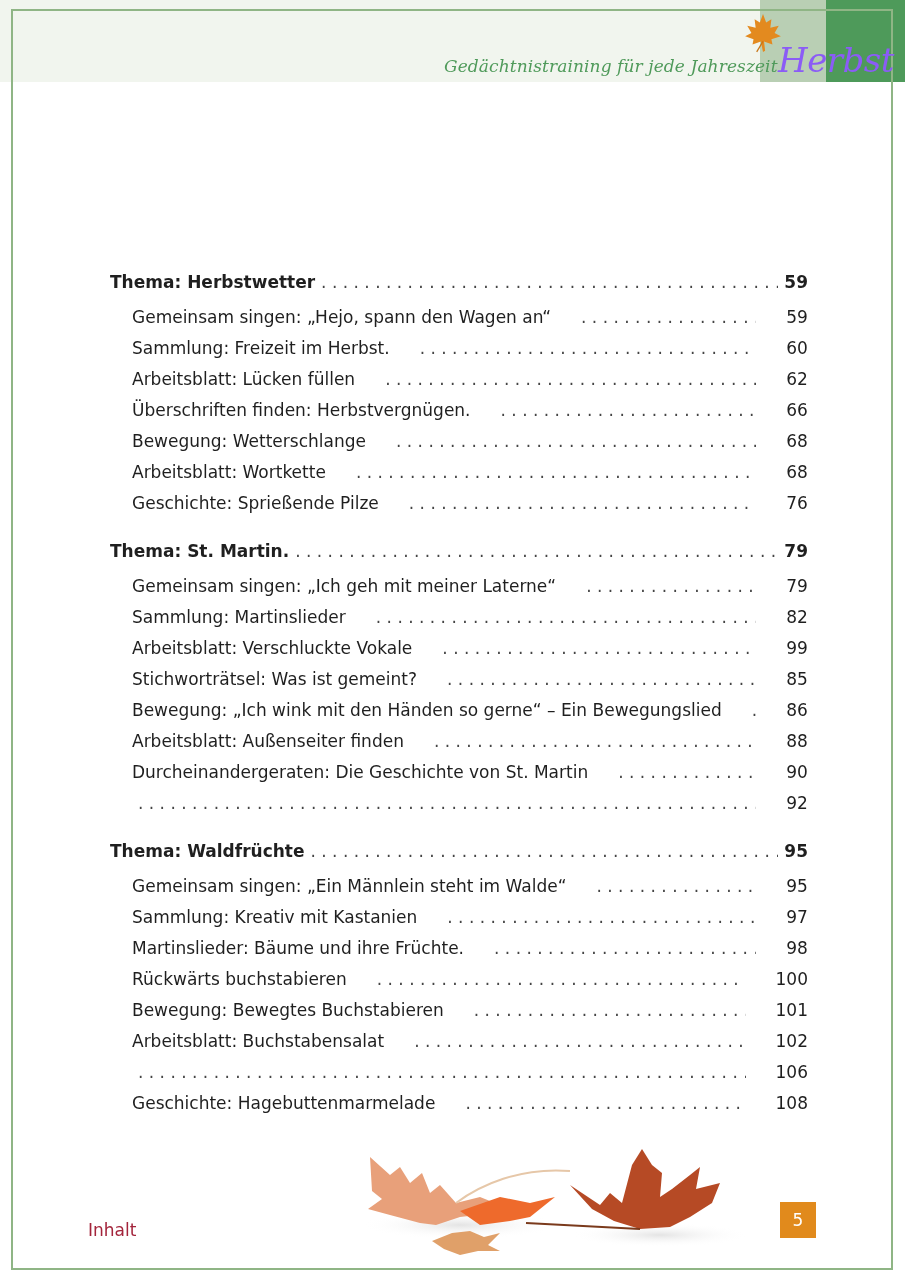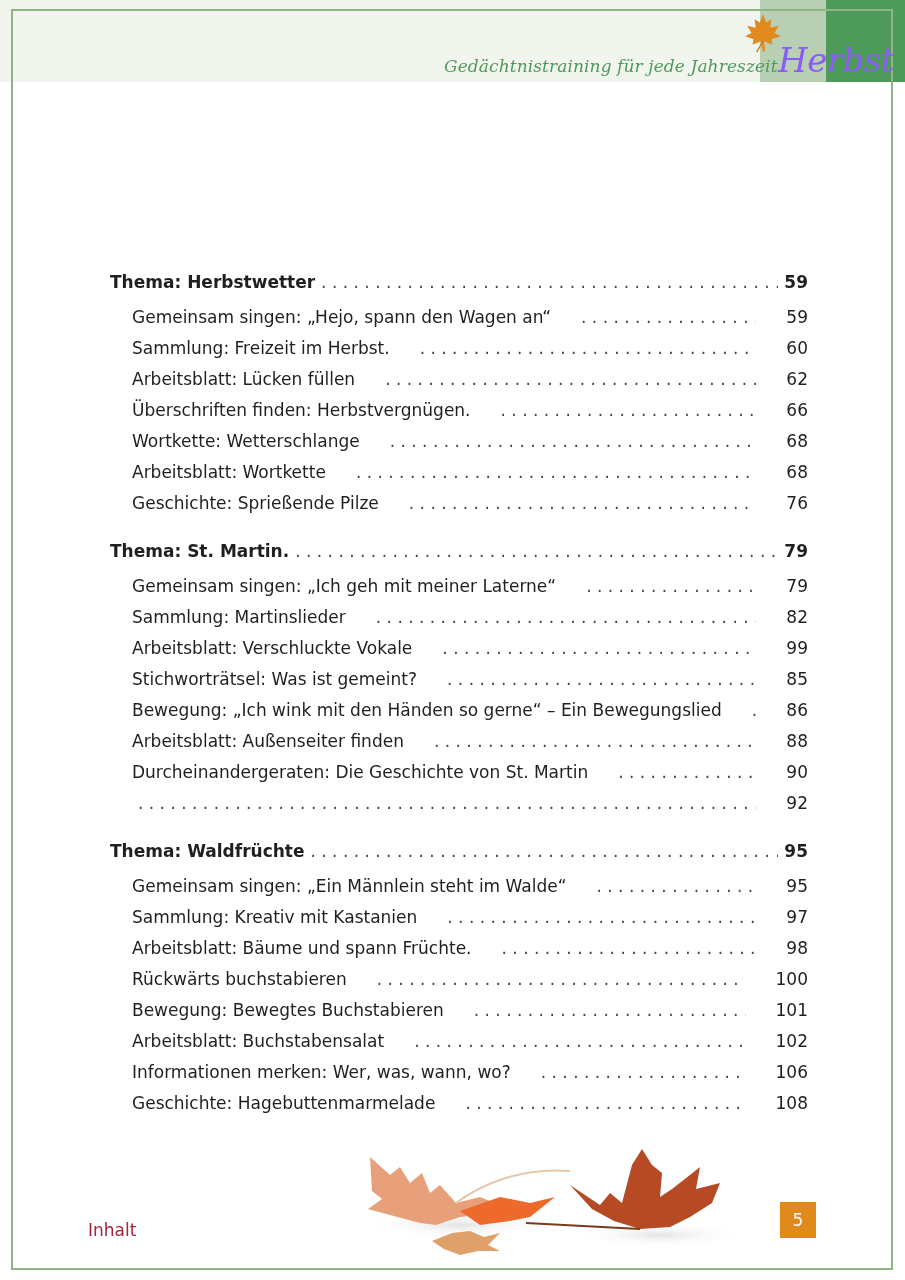--- a/index.html
+++ b/index.html
@@ -50,21 +50,21 @@
     .toc-row.sub { padding-left: 22px; gap: 24px; }
     .toc-title { flex: 0 0 auto; }
     .toc-dots {
       flex: 1 1 auto; overflow: hidden; margin: 0 6px;
       color: #444; letter-spacing: 4.2px; font-weight: normal;
     }
     .toc-dots::before {
       content: ". . . . . . . . . . . . . . . . . . . . . . . . . . . . . . . . . . . . . . . . . . . . . . . . . . . . . . . . . . . . . . . . . . . . . . . . . . . . . . . . . . . . . . . . . . . .";
       letter-spacing: 0;
     }
-    .toc-page { flex: 0 0 auto; min-width: 22px; text-align: right; }
+    .toc-page { flex: 0 0 auto; min-width: 22px; text-align: center; }
     .footer-label {
       position: absolute; left: 88px; top: 1220px;
       font-size: 17px; color: #a3243b; text-align: center;
     }
     .page-number {
       position: absolute; left: 780px; top: 1202px; width: 36px; height: 36px;
       background: #e18a1c; color: #ffffff; font-size: 17px;
       display: flex; align-items: center; justify-content: center;
     }
     .leaves {
@@ -109,21 +109,21 @@
         <span class="toc-title">Arbeitsblatt: Lücken füllen</span>
         <span class="toc-dots"></span>
         <span class="toc-page">62</span>
       </div>
     <div class="toc-row sub">
         <span class="toc-title">Überschriften finden: Herbstvergnügen.</span>
         <span class="toc-dots"></span>
         <span class="toc-page">66</span>
       </div>
     <div class="toc-row sub">
-        <span class="toc-title">Wortkette: Wetterschlange</span>
+        <span class="toc-title">Bewegung: Wetterschlange</span>
         <span class="toc-dots"></span>
         <span class="toc-page">68</span>
       </div>
     <div class="toc-row sub">
         <span class="toc-title">Arbeitsblatt: Wortkette</span>
         <span class="toc-dots"></span>
         <span class="toc-page">68</span>
       </div>
     <div class="toc-row sub">
         <span class="toc-title">Geschichte: Sprießende Pilze</span>
@@ -189,41 +189,40 @@
         <span class="toc-title">Gemeinsam singen: „Ein Männlein steht im Walde“</span>
         <span class="toc-dots"></span>
         <span class="toc-page">95</span>
       </div>
     <div class="toc-row sub">
         <span class="toc-title">Sammlung: Kreativ mit Kastanien</span>
         <span class="toc-dots"></span>
         <span class="toc-page">97</span>
       </div>
     <div class="toc-row sub">
-        <span class="toc-title">Arbeitsblatt: Bäume und spann Früchte.</span>
+        <span class="toc-title">Martinslieder: Bäume und ihre Früchte.</span>
         <span class="toc-dots"></span>
         <span class="toc-page">98</span>
       </div>
     <div class="toc-row sub">
         <span class="toc-title">Rückwärts buchstabieren</span>
         <span class="toc-dots"></span>
         <span class="toc-page">100</span>
       </div>
     <div class="toc-row sub">
         <span class="toc-title">Bewegung: Bewegtes Buchstabieren</span>
         <span class="toc-dots"></span>
         <span class="toc-page">101</span>
       </div>
     <div class="toc-row sub">
         <span class="toc-title">Arbeitsblatt: Buchstabensalat</span>
         <span class="toc-dots"></span>
         <span class="toc-page">102</span>
       </div>
     <div class="toc-row sub">
-        <span class="toc-title">Informationen merken: Wer, was, wann, wo?</span>
         <span class="toc-dots"></span>
         <span class="toc-page">106</span>
       </div>
     <div class="toc-row sub">
         <span class="toc-title">Geschichte: Hagebuttenmarmelade</span>
         <span class="toc-dots"></span>
         <span class="toc-page">108</span>
       </div>
   </div>
 </div>

